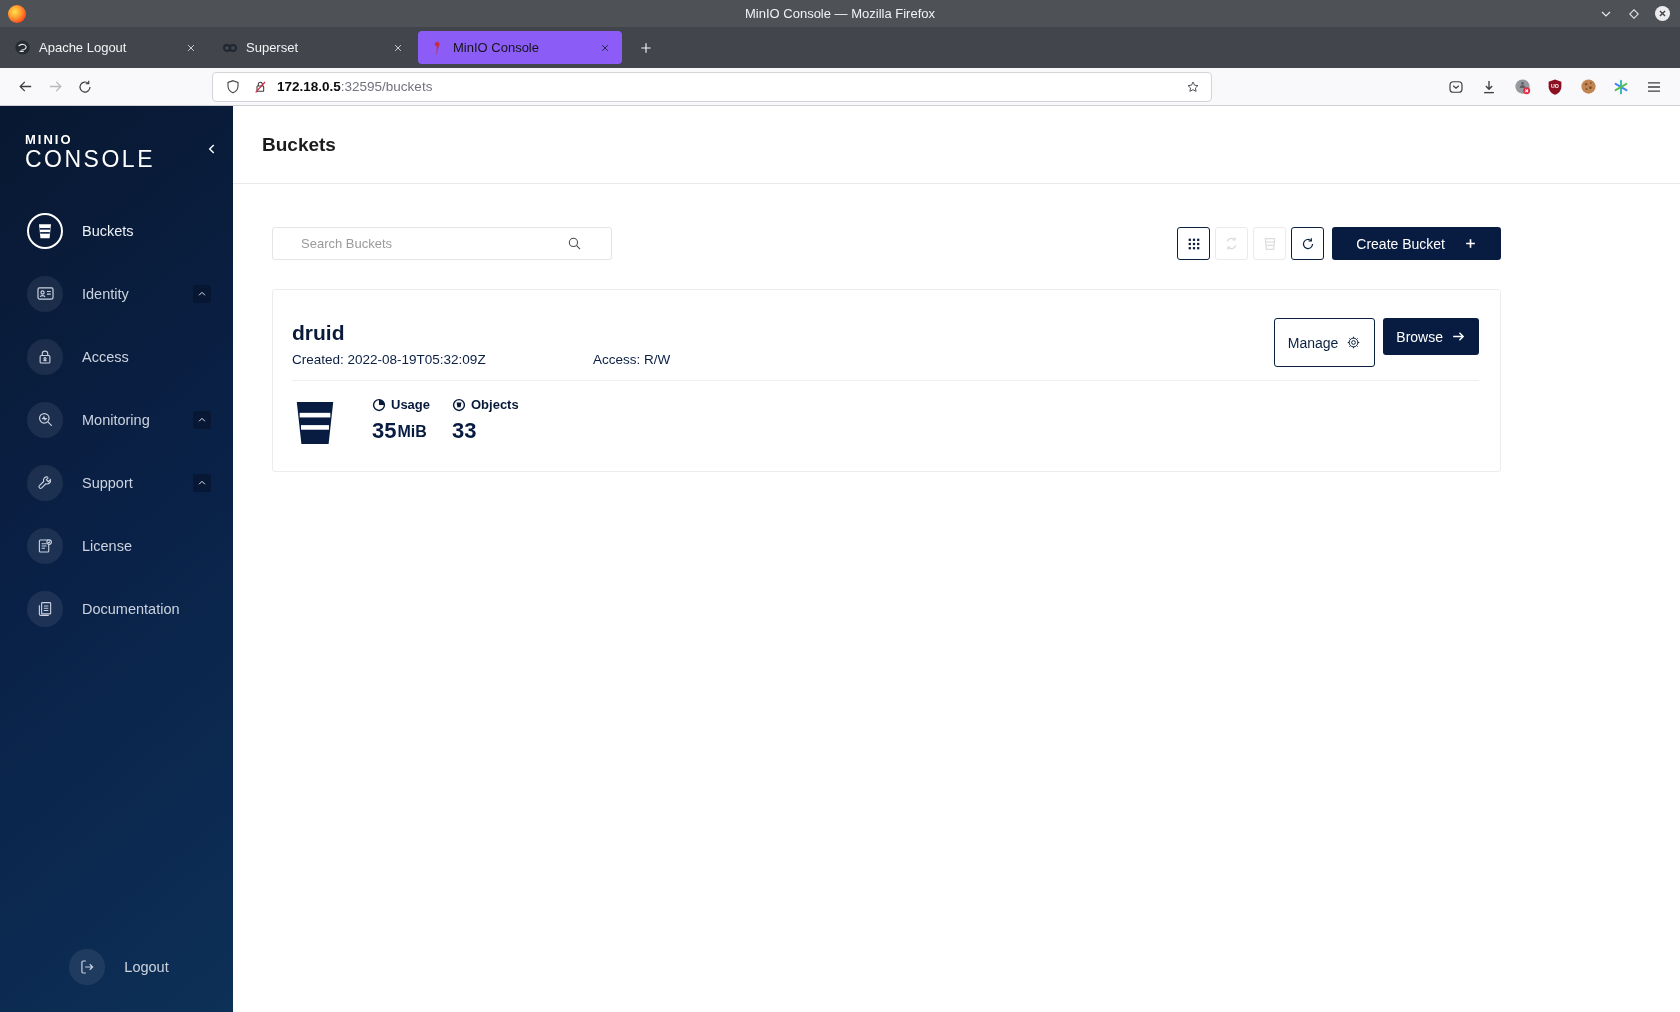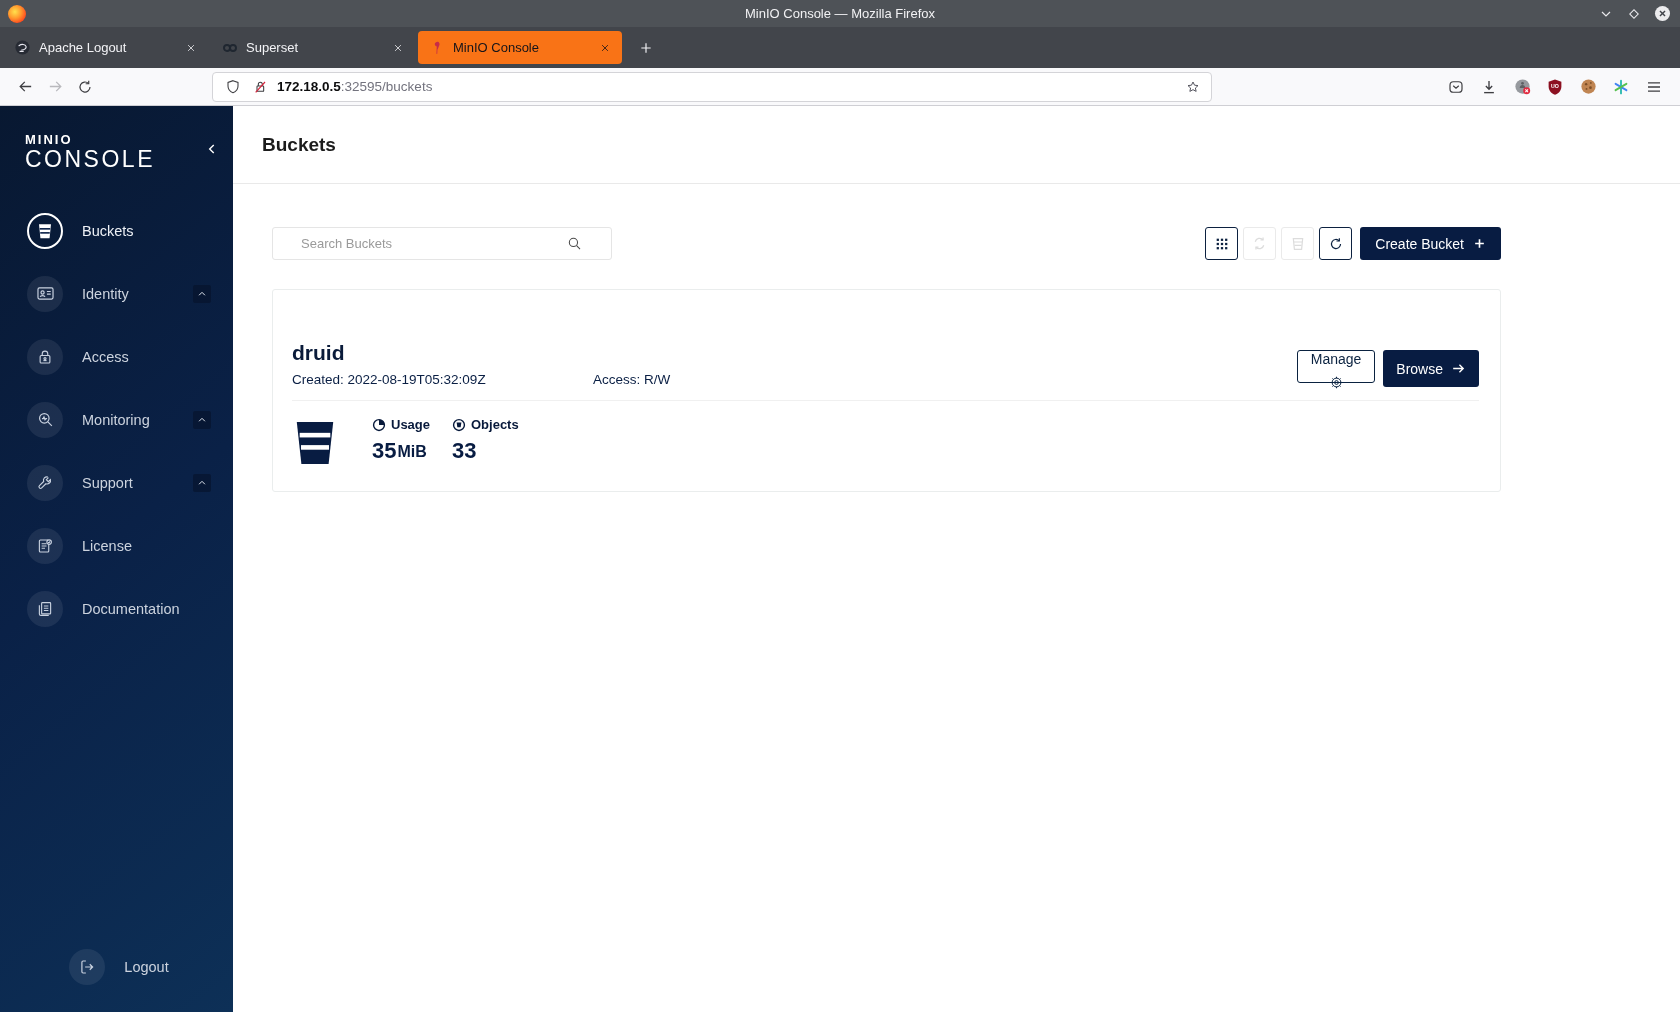--- a/index.html
+++ b/index.html
@@ -11,21 +11,21 @@
   .ff-logo { width:18px; height:18px; margin-left:8px; border-radius:50%;
     background:radial-gradient(circle at 38% 38%, #ffe14d 0%, #ff9a2e 40%, #ff4f1f 72%, #d8215f 100%); }
   .tb-title { position:absolute; left:0; right:0; text-align:center; color:#f2f2f4; font-size:13px; }
   .win-controls { margin-left:auto; display:flex; align-items:center; gap:8px; padding-right:8px; position:relative; }
   .win-btn { width:20px; height:20px; display:grid; place-items:center; color:#e9e9ec; cursor:default; }
 
   
   .tabbar { height:41px; background:#42454b; display:flex; align-items:center; padding-left:4px; }
   .tab { width:204px; height:33px; margin:4px 3px 4px 0; border-radius:4px; display:flex; align-items:center;
     padding:0 8px 0 10px; color:#f3f3f6; font-size:13px; cursor:default; }
-  .tab.active { background:#f97316; color:#15141a; }
+  .tab.active { background:#8b5cf6; color:#15141a; }
   .tab-icon { width:17px; height:17px; margin-right:8px; display:grid; place-items:center; flex:none; }
   .tab-label { flex:1; white-space:nowrap; overflow:hidden; }
   .tab-close { width:18px; height:18px; display:grid; place-items:center; color:inherit; opacity:.85; }
   .newtab { width:30px; height:30px; margin-left:6px; display:grid; place-items:center; color:#f3f3f6; }
 
   
   .navbar { height:38px; background:#f9f9fb; border-bottom:1px solid #cfcfd4; display:flex; align-items:center; padding:5px 10px; }
   .nav-btn { width:30px; height:30px; display:grid; place-items:center; color:#3e3e42; }
   .nav-btn.disabled { color:#b9b9bd; }
   .urlbox { width:1000px; height:30px; margin-left:112px; background:#fff; border:1px solid #d4d4d8;
@@ -65,33 +65,33 @@
   .search { width:340px; height:33px; border:1px solid #e5e5e5; border-radius:3px; background:#fff;
     display:flex; align-items:center; padding:0 28px; }
   .search input { border:none; outline:none; flex:1; font-size:13px; color:#333;
     font-family:"Liberation Sans","DejaVu Sans",sans-serif; }
   .search input::placeholder { color:#9a9a9a; }
   .sp { flex:1; }
   .icon-btn { width:33px; height:33px; border-radius:3px; display:grid; place-items:center; margin-left:5px;
     background:#fff; border:1px solid #0c2140; color:#0c2140; cursor:pointer; }
   .icon-btn.disabled { border-color:#eaeaea; color:#dcdcdc; cursor:default; }
   .create-btn { height:33px; margin-left:8px; background:#081C42; color:#fff; border:none; border-radius:3px;
-    padding:0 15px; font-size:14px; display:flex; align-items:center; gap:9px; cursor:pointer;
+    padding:0 24px; font-size:14px; display:flex; align-items:center; gap:19px; cursor:pointer;
     font-family:"Liberation Sans","DejaVu Sans",sans-serif; }
 
   
   .card { margin-top:29px; border:1px solid #eaeded; border-radius:3px; padding:19px 21px 24px 19px; background:#fff; }
-  .card-head { display:flex; align-items:flex-end;margin-top:32px; }
+  .card-head { display:flex; align-items:flex-end; }
   .bucket-name { font-size:21px; font-weight:700; color:#0a1b3a; cursor:pointer; }
   .meta { display:flex; margin-top:7px; font-size:13.5px; color:#0a1f44; }
   .meta-created { width:301px; }
   .card-actions { margin-left:auto; display:flex; gap:8px; margin-top:9px; }
-  .manage-btn { height:33px; background:#fff; border:1px solid #0a2240; color:#0a2240; border-radius:3px;
+  .manage-btn { height:49px; background:#fff; border:1px solid #0a2240; color:#0a2240; border-radius:3px;
     padding:0 13px; font-size:14px; display:flex; align-items:center; gap:8px; cursor:pointer;
-    font-family:"Liberation Sans","DejaVu Sans",sans-serif;flex-direction:column; }
+    font-family:"Liberation Sans","DejaVu Sans",sans-serif; }
   .browse-btn { height:37px; background:#081C42; border:none; color:#fff; border-radius:3px;
     padding:0 13px; font-size:14px; display:flex; align-items:center; gap:8px; cursor:pointer;
     font-family:"Liberation Sans","DejaVu Sans",sans-serif; }
   .divider { border-top:1px solid #f0f0f0; margin-top:13px; }
   .metrics { margin-top:16px; display:flex; align-items:flex-start; }
   .big-bucket { width:46px; height:48px; color:#081C42; margin-top:2px; }
   .metric { margin-left:34px; width:80px; }
   .metric.objects { margin-left:0; }
   .metric-label { display:flex; align-items:center; gap:5px; font-size:13px; font-weight:700; color:#07193b; }
   .metric-value { display:flex; align-items:flex-end; margin-top:8px; color:#081C42; }

